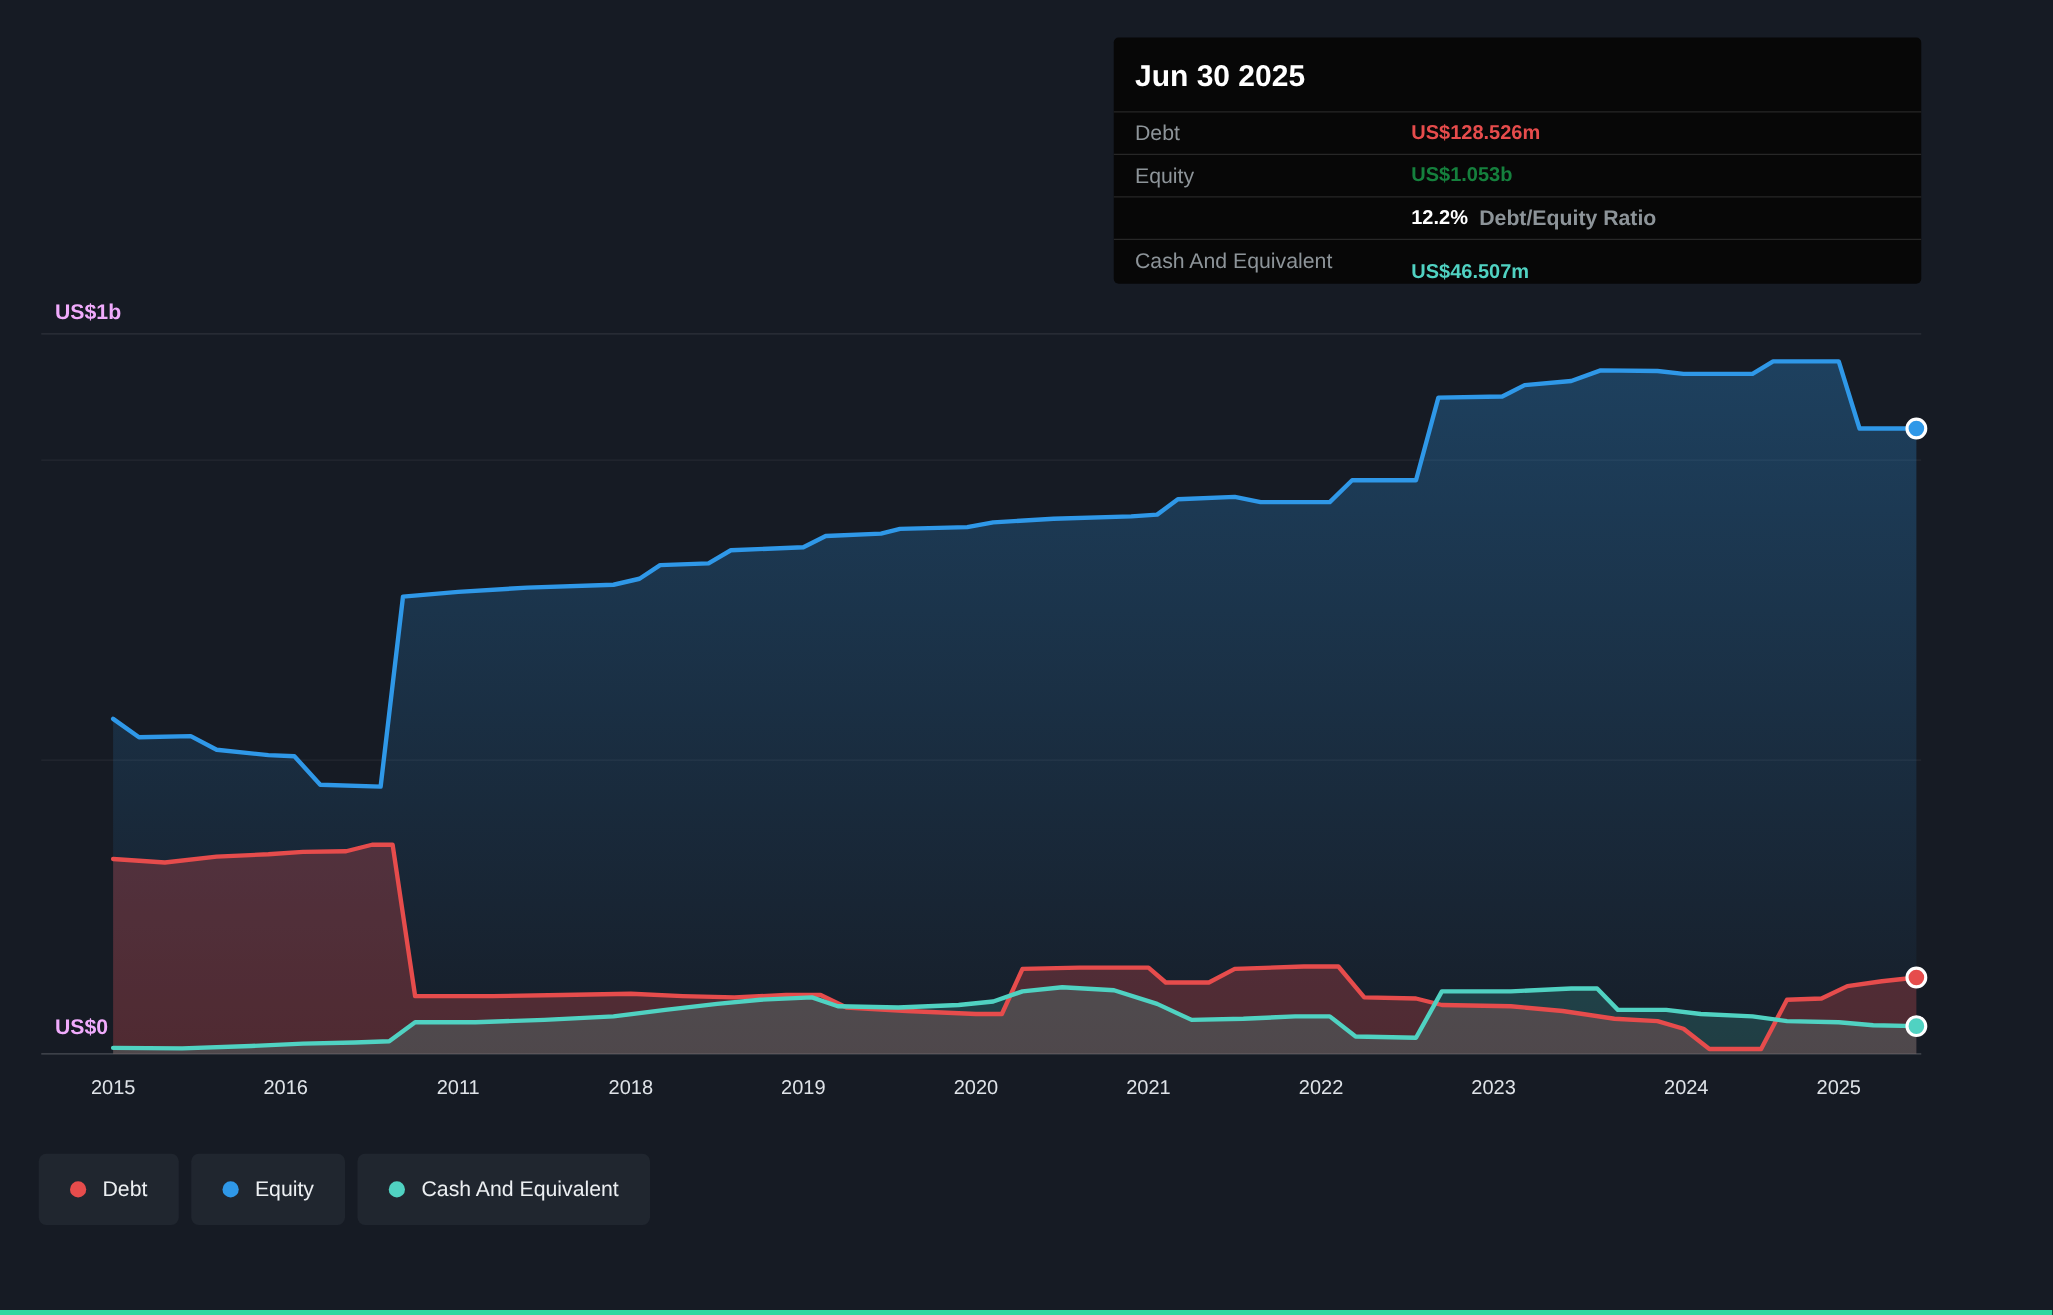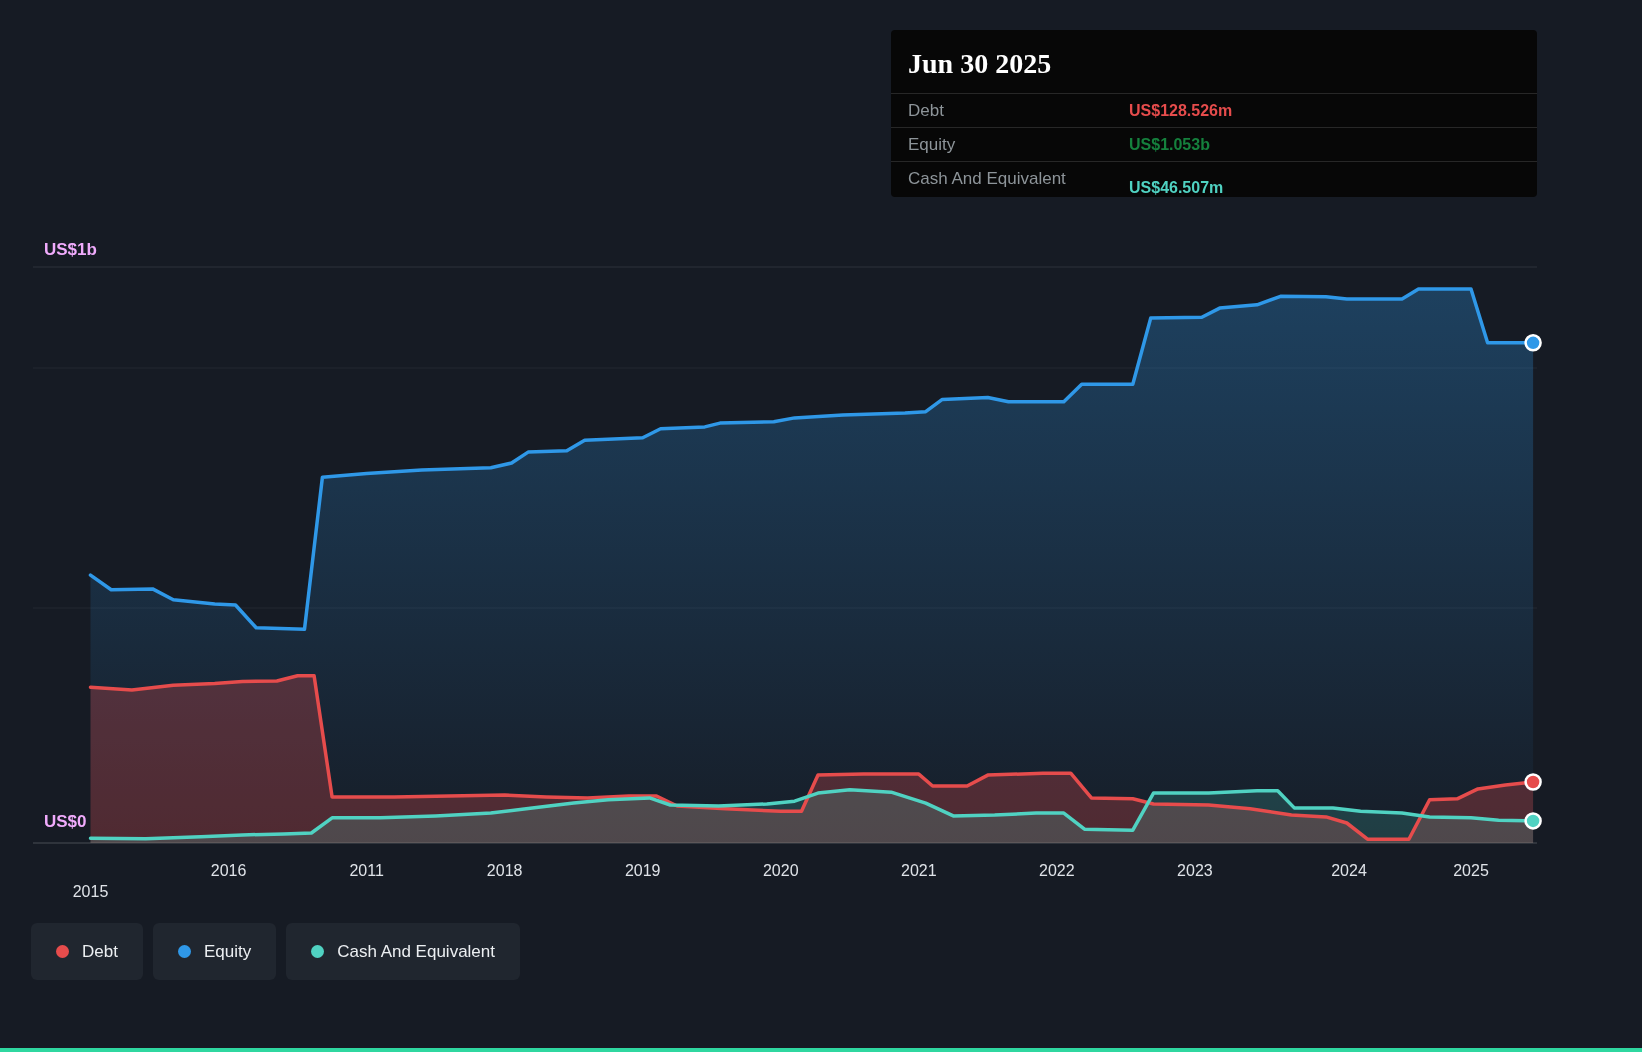--- a/index.html
+++ b/index.html
@@ -12,21 +12,21 @@
   }
   #chart-svg{position:absolute;left:0;top:0;z-index:1;}
 
   
   .tooltip{
     position:absolute;left:891px;top:30px;width:646px;
     background:#070707;border-radius:4px;z-index:6;
     padding:6px 0 2px 0;
     box-sizing:border-box;
   }
-  .tt-title{font-size:28px;font-weight:700;color:#ffffff;padding:12px 17px 13px 17px;font-family:Liberation Serif, serif;}
+  .tt-title{font-size:24px;font-weight:700;color:#ffffff;padding:12px 17px 13px 17px;}
   .tt-row{display:flex;align-items:center;height:33px;border-top:1px solid #272727;padding:0 17px;}
   .tt-label{width:221px;flex:0 0 221px;color:#8d9499;font-size:17px;}
   .tt-value{font-weight:700;font-size:16px;}
   .tt-ratio-rest{color:#8d9499;font-weight:700;font-size:17px;margin-left:9px;}
   .tt-white{color:#ffffff;}
 
   
   .ylabel{position:absolute;left:44px;color:#f0abfc;font-size:17px;font-weight:600;z-index:3;}
   #ylabel-top{top:240px;}
   #ylabel-bottom{top:812px;}
@@ -68,21 +68,21 @@
     <path d="M 90.5 838.3 L 145.7 838.7 L 200.9 836.8 L 242.4 834.9 L 283.8 834.0 L 311.4 833.0 L 332.1 817.8 L 380.4 817.8 L 435.6 815.9 L 490.8 813.1 L 532.3 807.9 L 573.7 803.1 L 608.2 799.8 L 649.6 797.9 L 670.3 805.0 L 718.6 806.0 L 766.9 804.0 L 794.6 801.2 L 818.0 793.1 L 849.8 789.8 L 891.2 792.2 L 925.7 803.1 L 953.3 815.9 L 994.7 815.0 L 1036.1 813.1 L 1063.8 813.1 L 1084.5 829.2 L 1132.8 830.2 L 1153.5 793.1 L 1208.7 793.1 L 1257.0 790.8 L 1277.7 790.8 L 1294.3 807.9 L 1333.0 807.9 L 1360.6 811.2 L 1402.0 813.1 L 1429.6 816.9 L 1471.0 817.8 L 1498.6 820.2 L 1533.1 820.9" fill="none" stroke="#50D2C2" stroke-width="3.5" stroke-linejoin="round" stroke-linecap="round"></path>
     <circle cx="1533.1" cy="342.8" r="7.5" fill="#2F98E8" stroke="#ffffff" stroke-width="2.5"></circle>
     <circle cx="1533.1" cy="782.0" r="7.5" fill="#E64C4C" stroke="#ffffff" stroke-width="2.5"></circle>
     <circle cx="1533.1" cy="820.9" r="7.5" fill="#50D2C2" stroke="#ffffff" stroke-width="2.5"></circle>
   </svg>
 
 <div class="ylabel" id="ylabel-top">US$1b</div>
 <div class="ylabel" id="ylabel-bottom">US$0</div>
 
 <div id="x-labels">
-    <div class="xtick" style="left: 90.5px; margin-top: 21px;">2015</div>
+    <div class="xtick" style="left: 90.5px;">2015</div>
     <div class="xtick" style="left: 228.55px;">2016</div>
     <div class="xtick" style="left: 366.6px;">2011</div>
     <div class="xtick" style="left: 504.65px;">2018</div>
     <div class="xtick" style="left: 642.7px;">2019</div>
     <div class="xtick" style="left: 780.75px;">2020</div>
     <div class="xtick" style="left: 918.8px;">2021</div>
     <div class="xtick" style="left: 1056.85px;">2022</div>
     <div class="xtick" style="left: 1194.9px;">2023</div>
     <div class="xtick" style="left: 1349px;">2024</div>
     <div class="xtick" style="left: 1471px;">2025</div>
@@ -90,20 +90,25 @@
 
 <div class="tooltip">
   <div class="tt-title">Jun 30 2025</div>
   <div class="tt-row">
     <span class="tt-label">Debt</span>
     <span class="tt-value" style="color: rgb(230, 76, 76);">US$128.526m</span>
   </div>
   <div class="tt-row">
     <span class="tt-label">Equity</span>
     <span class="tt-value" style="color: #15803d;">US$1.053b</span>
+  </div>
+  <div class="tt-row">
+    <span class="tt-label"></span>
+    <span class="tt-value tt-white">12.2%</span>
+    <span class="tt-ratio-rest">Debt/Equity Ratio</span>
   </div>
   <div class="tt-row">
     <span class="tt-label">Cash And Equivalent</span>
     <span class="tt-value" style="color: rgb(80, 210, 194); margin-top: 19px;">US$46.507m</span>
   </div>
 </div>
 
 <div class="legend" id="legend">
     <div class="chip">
       <span class="dot" style="background: rgb(230, 76, 76);"></span>

